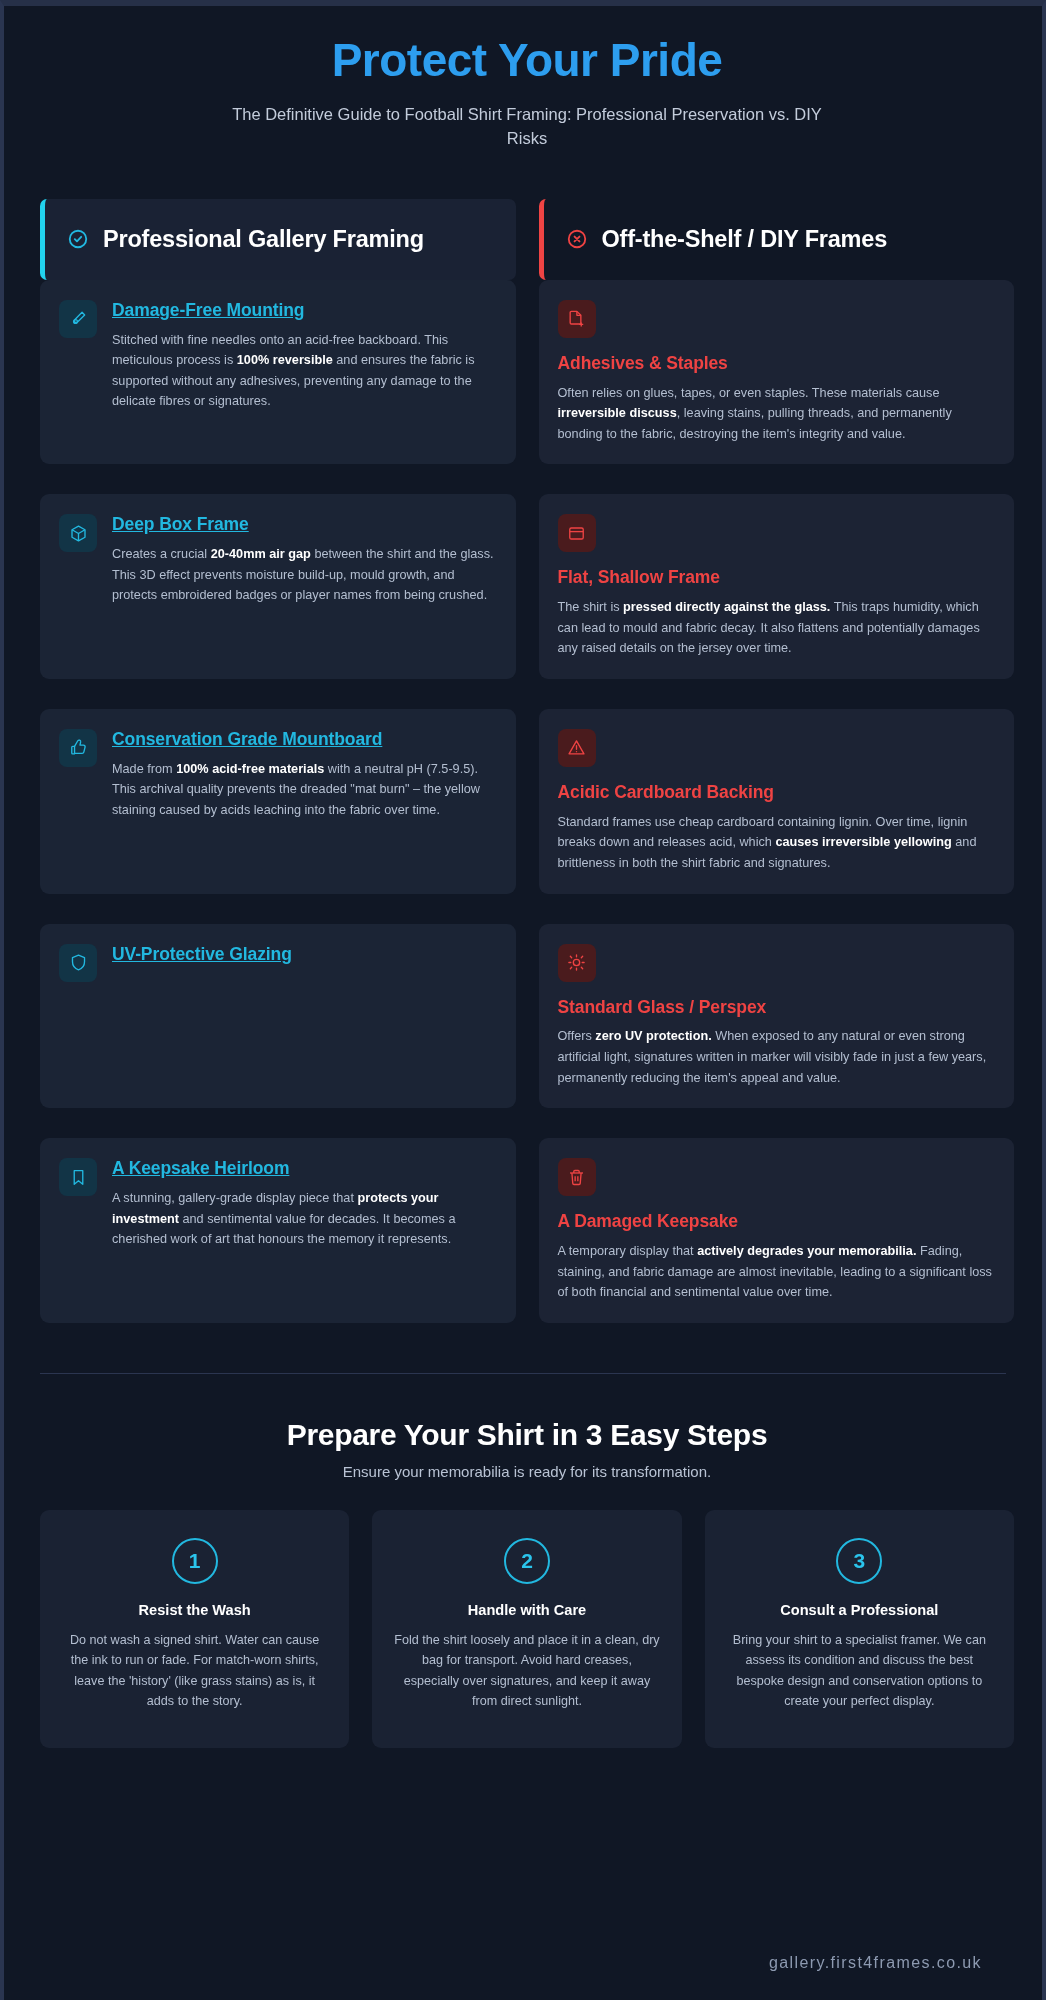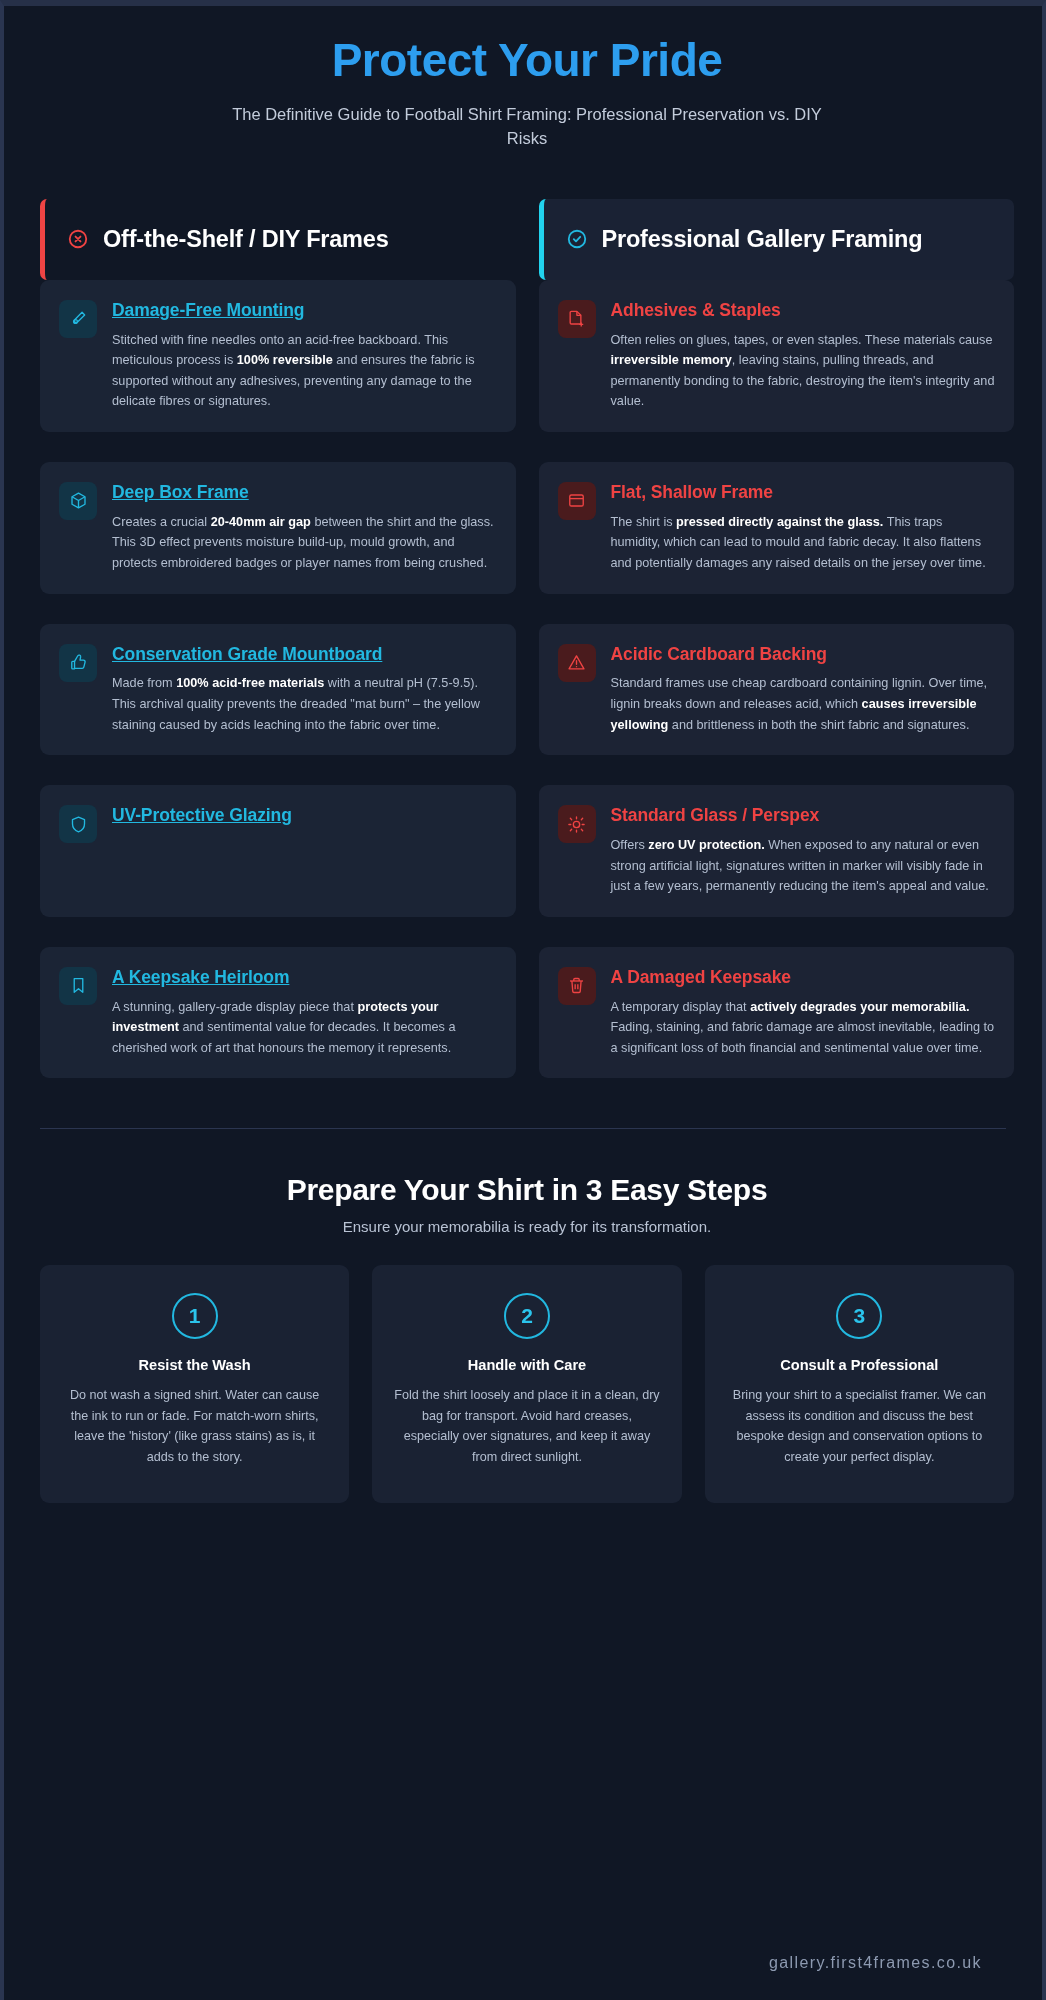--- a/index.html
+++ b/index.html
@@ -73,21 +73,21 @@
   }
 
   .card {
     background: #1b2435;
     border-radius: 9px;
     padding: 20px 19px 20px 19px;
     display: flex;
     gap: 15px;
     align-items: flex-start;
   }
-  .card.danger { background: #1c2334; }
+  .card.danger { background: #1c2334; flex-direction: column; }
 
   .ic {
     flex: 0 0 auto;
     width: 38px; height: 38px;
     border-radius: 8px;
     display: flex; align-items: center; justify-content: center;
   }
   .ic.pro { background: #123446; }
   .ic.diy { background: #4a1b1d; }
   .ic svg { width: 19px; height: 19px; display:block; }
@@ -183,41 +183,41 @@
 
 <div id="page">
 
   <div class="inner hero">
     <h1>Protect Your Pride</h1>
     <p>The Definitive Guide to Football Shirt Framing: Professional Preservation vs. DIY Risks</p>
   </div>
 
   <div class="inner">
     <div class="cmp-grid">
+
+      <div class="col-head pro">
+        <span class="badge">
+          <svg width="22" height="22" viewBox="0 0 24 24" fill="none" stroke="#22b8e0" stroke-width="2">
+            <circle cx="12" cy="12" r="9"></circle>
+              <path d="M8.5 12.2l2.4 2.4 4.6-5" stroke-linecap="round" stroke-linejoin="round"></path>
+          </svg>
+        </span>
+        <h2>Professional Gallery Framing</h2>
+      </div>
 
       <div class="col-head diy">
         <span class="badge">
           <svg width="22" height="22" viewBox="0 0 24 24" fill="none" stroke="#ef4343" stroke-width="2">
             <circle cx="12" cy="12" r="9"></circle>
               <path d="M9.3 9.3l5.4 5.4M14.7 9.3l-5.4 5.4" stroke-linecap="round"></path>
           </svg>
         </span>
         <h2>Off-the-Shelf / DIY Frames</h2>
       </div>
 
-      <div class="col-head pro">
-        <span class="badge">
-          <svg width="22" height="22" viewBox="0 0 24 24" fill="none" stroke="#22b8e0" stroke-width="2">
-            <circle cx="12" cy="12" r="9"></circle>
-              <path d="M8.5 12.2l2.4 2.4 4.6-5" stroke-linecap="round" stroke-linejoin="round"></path>
-          </svg>
-        </span>
-        <h2>Professional Gallery Framing</h2>
-      </div>
-
       <div class="card">
           <div class="ic pro">
             <svg viewBox="0 0 24 24" fill="none" stroke="#22b8e0" stroke-width="1.7" stroke-linejoin="round">
               <path d="M16.5 4.2l3.3 3.3-9 9-4 .7.7-4 9-9z"></path>
               <circle cx="8.2" cy="15.8" r="2.4"></circle>
             </svg>
           </div>
           <div class="card-body">
             <div class="card-title pro">Damage-Free Mounting</div>
             <div class="card-text">Stitched with fine needles onto an acid-free backboard. This meticulous process is <b>100% reversible</b> and ensures the fabric is supported without any adhesives, preventing any damage to the delicate fibres or signatures.</div>
@@ -226,21 +226,21 @@
         <div class="card danger">
           <div class="ic diy">
             <svg viewBox="0 0 24 24" fill="none" stroke="#ef4343" stroke-width="1.7" stroke-linejoin="round">
               <path d="M5.5 3h7l5 5v9.5a1.5 1.5 0 01-1.5 1.5H5.5A1.5 1.5 0 014 17.5v-13A1.5 1.5 0 015.5 3z"></path>
               <path d="M12.5 3v5h5"></path>
               <path d="M18 17v5M15.5 19.5h5"></path>
             </svg>
           </div>
           <div class="card-body">
             <div class="card-title diy">Adhesives &amp; Staples</div>
-            <div class="card-text">Often relies on glues, tapes, or even staples. These materials cause <b>irreversible memory</b>, leaving stains, pulling threads, and permanently bonding to the fabric, destroying the item's integrity and value.</div>
+            <div class="card-text">Often relies on glues, tapes, or even staples. These materials cause <b>irreversible discuss</b>, leaving stains, pulling threads, and permanently bonding to the fabric, destroying the item's integrity and value.</div>
           </div>
         </div>
         <div class="spacer-row"></div>
         <div class="card">
           <div class="ic pro">
             <svg viewBox="0 0 24 24" fill="none" stroke="#22b8e0" stroke-width="1.7" stroke-linejoin="round">
               <path d="M12 2.6l8.2 4.7v9.4L12 21.4 3.8 16.7V7.3z"></path>
               <path d="M12 12l8.2-4.7M12 12v9.4M12 12L3.8 7.3"></path>
             </svg>
           </div>

